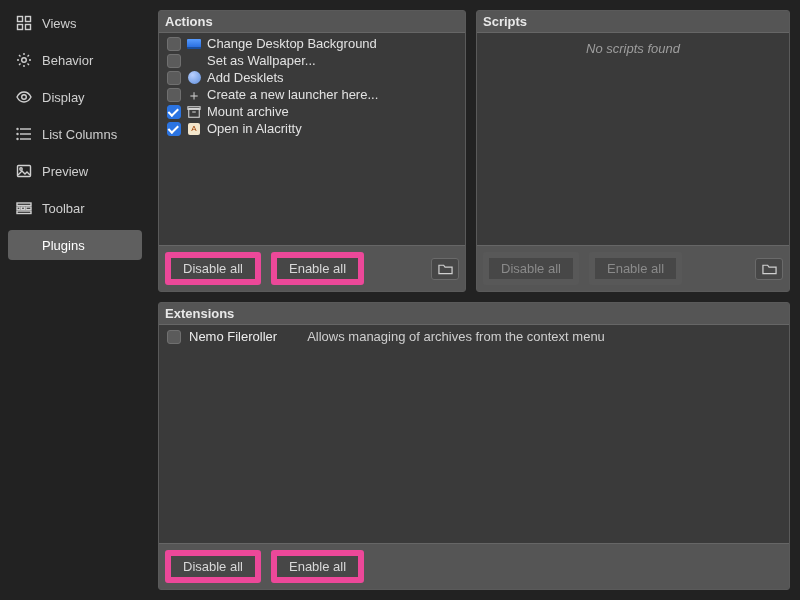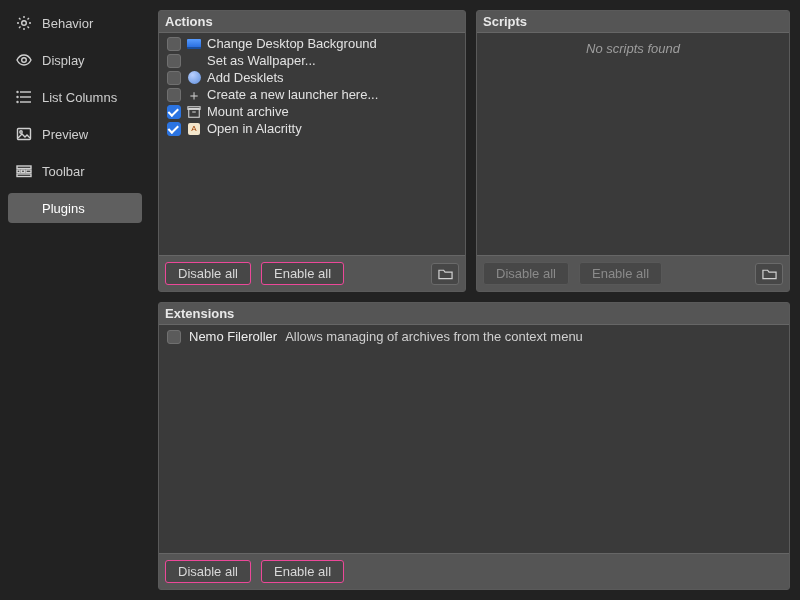--- a/index.html
+++ b/index.html
@@ -81,21 +81,21 @@
   .panel-footer {
     background: #555555;
     border-top: 1px solid #666;
     padding: 6px 6px;
     display: flex;
     align-items: center;
     gap: 10px;
   }
   .btn {
     background: #474747;
-    border: 1px solid #ec4899;
+    border: 6px solid #ec4899;
     color: #d8d8d8;
     border-radius: 3px;
     padding: 3px 12px;
     font-size: 13px;
     cursor: default;
   }
   .btn.disabled {
     color: #8a8a8a;
     border-color: #585858;
   }
@@ -150,37 +150,48 @@
     text-align: center;
     color: #9e9e9e;
     font-style: italic;
     padding-top: 6px;
   }
   .ext-row {
     display:flex; align-items:center; gap:8px;
     padding: 2px 2px;
   }
   .ext-name { font-weight:400; color:#ededed; }
-  .ext-desc { color:#cfcfcf; }
+  .ext-desc { color:#cfcfcf;margin-left:22px; }
 
   
   .ic-desktop { width:14px;height:10px;background:linear-gradient(#589cff,#2a6fe0);border-radius:1px;border-bottom:2px solid #1a4fa0;}
   .ic-globe { width:13px;height:13px;border-radius:50%;background:radial-gradient(circle at 35% 30%, #b8cfff, #5f8fdc);}
   .ic-plus { color:#cfcfcf; font-size:14px; font-weight:300; line-height:1; }
   .ic-archive svg{width:14px;height:14px;stroke:#d8d8d8;fill:none;stroke-width:1.2;}
   .ic-term { width:12px;height:12px;border-radius:2px;background:#f3e6cb;display:flex;align-items:center;justify-content:center;}
   .ic-term span{font-size:8px;color:#a04000;line-height:1;}
 </style>
 </head>
 <body>
 
 <div class="sidebar">
   <div class="side-item">
     <span class="side-icon">
         <svg viewBox="0 0 16 16">
+          <rect x="1.5" y="1.5" width="5" height="5"></rect>
+          <rect x="9.5" y="1.5" width="5" height="5"></rect>
+          <rect x="1.5" y="9.5" width="5" height="5"></rect>
+          <rect x="9.5" y="9.5" width="5" height="5"></rect>
+        </svg>
+      </span>
+    <span class="side-label">Views</span>
+  </div>
+  <div class="side-item">
+    <span class="side-icon">
+        <svg viewBox="0 0 16 16">
           <circle cx="8" cy="8" r="2.3"></circle>
           <path d="M8 1v2M8 13v2M1 8h2M13 8h2M3 3l1.5 1.5M11.5 11.5L13 13M13 3l-1.5 1.5M4.5 11.5L3 13"></path>
         </svg>
       </span>
     <span class="side-label">Behavior</span>
   </div>
   <div class="side-item">
     <span class="side-icon">
         <svg viewBox="0 0 16 16">
           <path d="M1 8c2-4 5-5 7-5s5 1 7 5c-2 4-5 5-7 5s-5-1-7-5z"></path>

